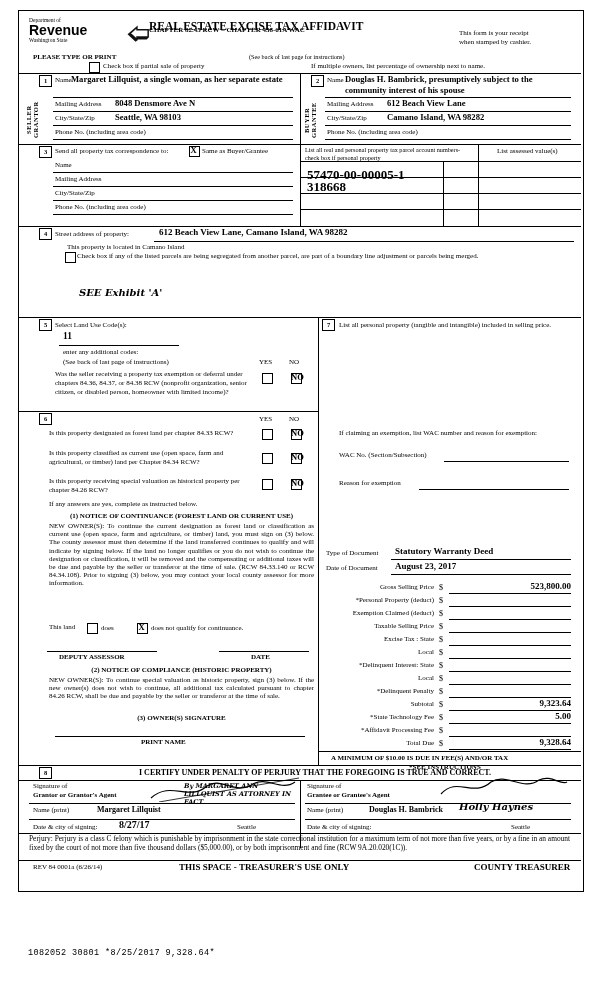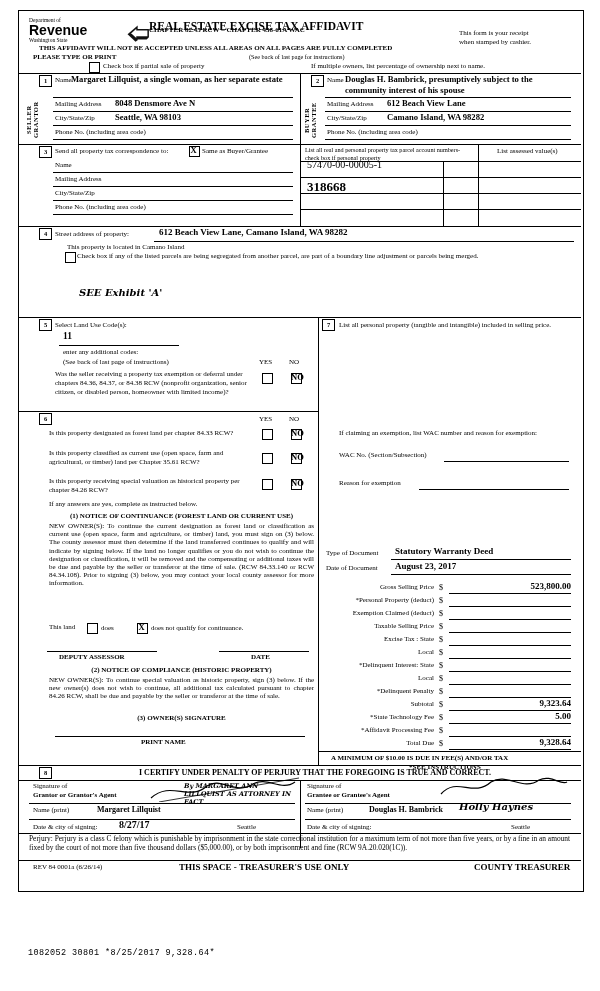--- a/index.html
+++ b/index.html
@@ -35,21 +35,20 @@
 
     <div class="lbl" style="left:10px;top:6px;width:98px;">
       <div style="font-size:5.5px;line-height:6px;">Department of</div>
       <div style="font-size:14px;font-weight:bold;line-height:14px;font-family:'Liberation Sans',sans-serif;">Revenue</div>
       <div style="font-size:5.5px;line-height:6px;">Washington State</div>
     </div>
     <div class="lbl" style="left:108px;top:6px;font-size:22px;font-weight:bold;color:#111;">🢠</div>
 
     <div class="ttl xl" style="position:absolute;left:130px;top:9px;width:300px;">REAL ESTATE EXCISE TAX AFFIDAVIT</div>
     <div class="ttl s" style="position:absolute;left:130px;top:15px;width:300px;">CHAPTER 82.45 RCW – CHAPTER 458-61A WAC</div>
-    <div class="ttl xs" style="position:absolute;left:20px;top:33px;width:520px;font-size:7px;">THIS AFFIDAVIT WILL NOT BE ACCEPTED UNLESS ALL AREAS ON ALL PAGES ARE FULLY COMPLETED</div>
     <div class="lbl xs" style="left:230px;top:42px;">(See back of last page for instructions)</div>
     <div class="lbl s" style="left:440px;top:18px;">This form is your receipt</div>
     <div class="lbl s" style="left:440px;top:27px;">when stamped by cashier.</div>
     <div class="lbl s" style="left:14px;top:42px;font-weight:bold;">PLEASE TYPE OR PRINT</div>
 
     <div class="ckbox" style="left:70px;top:51px;"></div>
     <div class="lbl s" style="left:84px;top:51px;">Check box if partial sale of property</div>
     <div class="lbl s" style="left:292px;top:51px;">If multiple owners, list percentage of ownership next to name.</div>
 
     <div class="line" style="left:0;top:62px;width:562px;"></div>
@@ -101,21 +100,21 @@
     <div class="lbl s" style="left:36px;top:192px;">Phone No. (including area code)</div>
     <div class="line" style="left:34px;top:203px;width:240px;"></div>
 
     <div class="vline" style="left:281px;top:133px;height:82px;"></div>
     <div class="lbl xs" style="left:286px;top:135px;width:160px;line-height:7.5px;">List all real and personal property tax parcel account numbers-check box if personal property</div>
     <div class="vline" style="left:459px;top:133px;height:82px;"></div>
     <div class="lbl s" style="left:478px;top:136px;">List assessed value(s)</div>
     <div class="line" style="left:281px;top:150px;width:281px;"></div>
     <div class="vline" style="left:424px;top:150px;height:65px;"></div>
 
-    <div class="lbl" style="left:288px;top:148px;font-size:10px;font-weight:normal;">57470-00-00005-1</div>
+    <div class="lbl" style="left:288px;top:156px;font-size:13px;font-weight:bold;">57470-00-00005-1</div>
     <div class="line" style="left:281px;top:166px;width:281px;"></div>
     <div class="lbl" style="left:288px;top:168px;font-size:13px;font-weight:bold;">318668</div>
     <div class="line" style="left:281px;top:182px;width:281px;"></div>
     <div class="lbl m" style="left:288px;top:184px;"></div>
     <div class="line" style="left:281px;top:198px;width:281px;"></div>
     <div class="lbl m" style="left:288px;top:200px;"></div>
 
     <div class="line" style="left:0;top:215px;width:562px;"></div>
     <div class="numbox" style="left:20px;top:217px;">4</div>
     <div class="lbl s" style="left:36px;top:219px;">Street address of property:</div>
@@ -144,21 +143,21 @@
     <div class="line" style="left:0;top:400px;width:299px;"></div>
     <div class="numbox" style="left:20px;top:402px;">6</div>
     <div class="lbl s" style="left:240px;top:404px;">YES</div>
     <div class="lbl s" style="left:270px;top:404px;">NO</div>
 
     <div class="lbl s" style="left:30px;top:418px;width:205px;line-height:9px;">Is this property designated as forest land per chapter 84.33 RCW?</div>
     <div class="ckbox" style="left:243px;top:418px;"></div>
     <div class="ckbox" style="left:272px;top:418px;"></div>
     <div class="ck" style="left:272px;top:418px;">NO</div>
 
-    <div class="lbl s" style="left:30px;top:438px;width:205px;line-height:9px;">Is this property classified as current use (open space, farm and agricultural, or timber) land per Chapter 35.61 RCW?</div>
+    <div class="lbl s" style="left:30px;top:438px;width:205px;line-height:9px;">Is this property classified as current use (open space, farm and agricultural, or timber) land per Chapter 84.34 RCW?</div>
     <div class="ckbox" style="left:243px;top:442px;"></div>
     <div class="ckbox" style="left:272px;top:442px;"></div>
     <div class="ck" style="left:272px;top:442px;">NO</div>
 
     <div class="lbl s" style="left:30px;top:466px;width:205px;line-height:9px;">Is this property receiving special valuation as historical property per chapter 84.26 RCW?</div>
     <div class="ckbox" style="left:243px;top:468px;"></div>
     <div class="ckbox" style="left:272px;top:468px;"></div>
     <div class="ck" style="left:272px;top:468px;">NO</div>
 
     <div class="lbl s" style="left:30px;top:489px;">If any answers are yes, complete as instructed below.</div>

